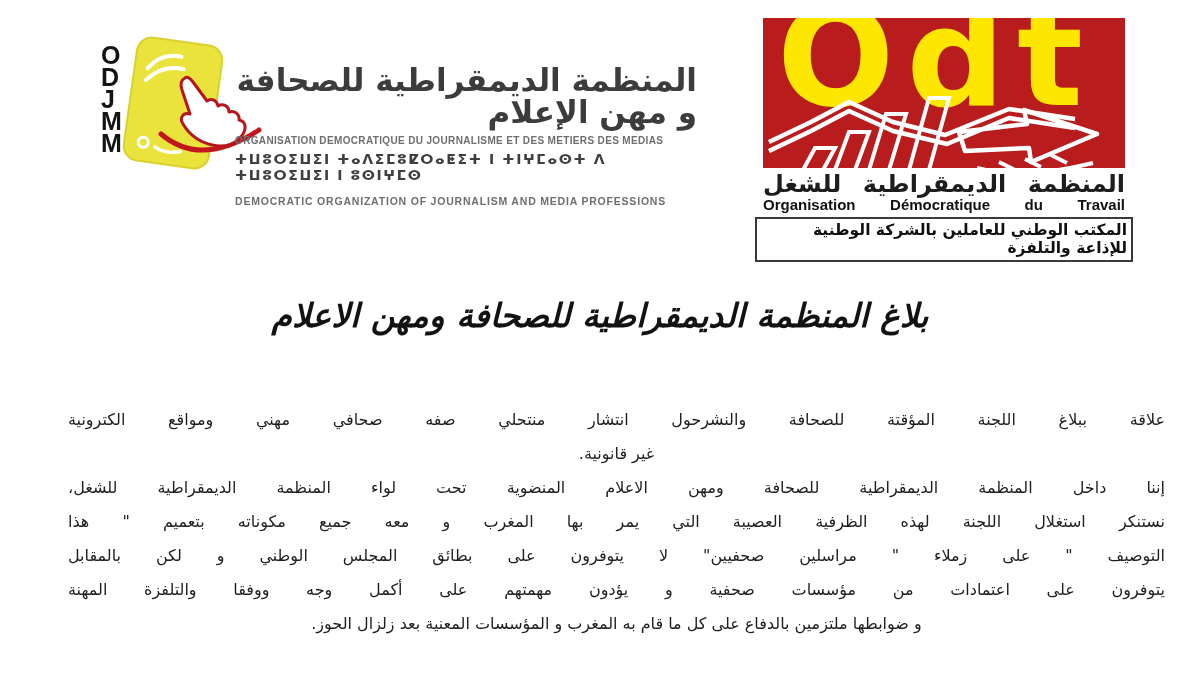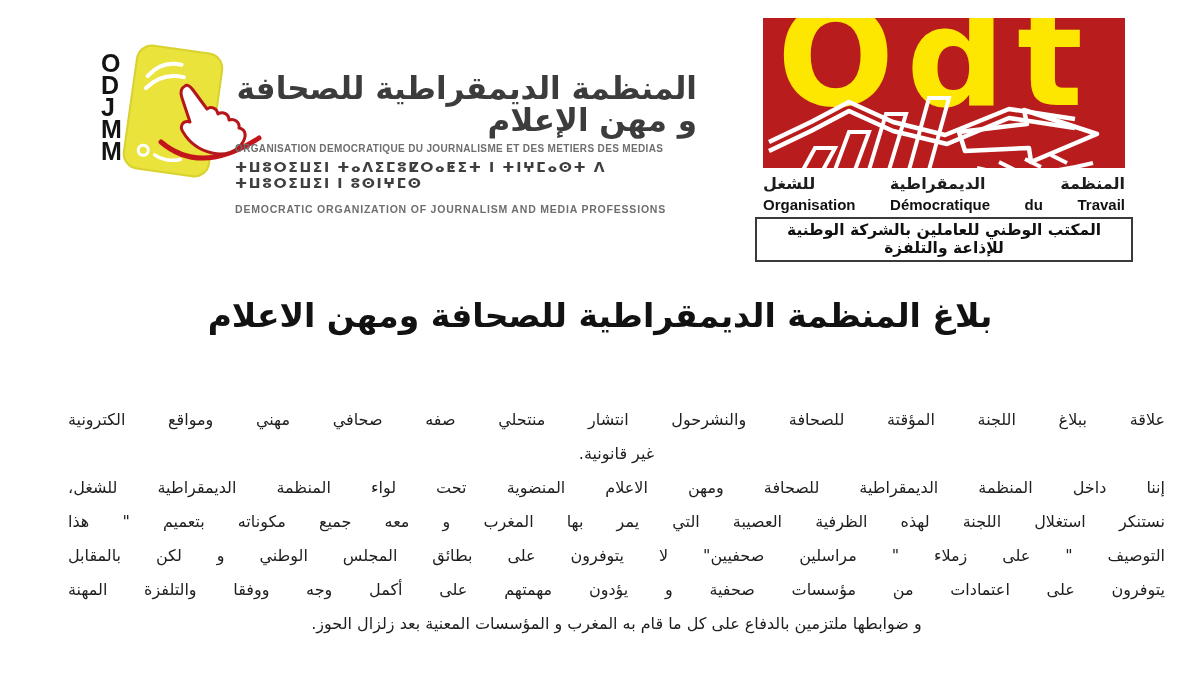--- a/index.html
+++ b/index.html
@@ -1,21 +1,21 @@
 <!DOCTYPE html>
 <html lang="ar"><head>
 <meta charset="utf-8">
 <style>
   * { margin:0; padding:0; box-sizing:border-box; }
   html,body { width:1200px; height:676px; background:#ffffff; overflow:hidden;
               font-family:"DejaVu Sans", sans-serif; }
   .abs { position:absolute; }
 
   
-  #left-logo { left:95px; top:44px; width:605px; height:165px; }
+  #left-logo { left:95px; top:36px; width:605px; height:165px; }
   .odjmm-vertical { position:absolute; left:6px; top:8px; width:30px;
     font-weight:bold; font-size:25px; line-height:22px; color:#141414;
     word-break:break-all; letter-spacing:0; font-family:"Liberation Sans",sans-serif; }
   .card { position:absolute; left:34px; top:4px; width:88px; height:126px;
     background:#eae33c; border:2px solid #d9d12e; border-radius:16px;
     transform:rotate(8deg); }
   .hand-wrap { position:absolute; left:62px; top:38px; width:118px; height:104px; }
   .logo-text { position:absolute; left:140px; top:28px; width:462px; }
   .logo-ar { direction:rtl; text-align:right; font-size:31px; font-weight:bold;
     color:#3c3c3c; line-height:32px; }
@@ -28,32 +28,32 @@
 
   
   #right-logo { left:755px; top:18px; width:380px; }
   .red-box { position:relative; margin-left:8px; width:362px; height:150px;
     background:#b91c1c; overflow:hidden; }
   .odt-word { position:absolute; left:14px; top:-36px; font-size:138px;
     font-weight:bold; color:#fde600; letter-spacing:12px; line-height:1.1;
     font-family:"DejaVu Sans",sans-serif; }
   .odt-graphic { position:absolute; left:0; bottom:-4px; }
   .odt-ar { margin-left:8px; margin-top:5px; width:362px; direction:rtl;
-    font-size:16px; font-weight:bold; color:#1d1d1d; line-height:22px;
+    font-size:24px; font-weight:bold; color:#1d1d1d; line-height:22px;
     text-align:justify; text-align-last:justify; }
   .odt-fr { margin-left:8px; margin-top:1px; width:362px; font-size:15px;
     font-weight:bold; color:#111111; text-align:justify; text-align-last:justify;
     font-family:"Liberation Sans",sans-serif; }
   .bureau-box { margin-top:4px; width:378px; border:2px solid #3a3a3a;
-    background:#ffffff; padding:2px 4px 3px 4px; direction:rtl; text-align:center;
+    background:#ffffff; padding:2px 4px 3px 4px; direction:rtl; text-align:right;
     font-size:15.5px; font-weight:bold; color:#101010; }
 
   
   #doc-title { left:0; right:0; top:296px; direction:rtl; text-align:center;
-    font-size:33px; font-weight:bold; color:#121212; }
+    font-size:33px; font-weight:bold; color:#121212;font-style:italic; }
   #doc-body { left:68px; right:35px; top:403px; direction:rtl;
     font-size:16px; color:#1e1e1e; line-height:34px; }
   .line { min-height:34px; }
   .line.j { text-align:justify; text-align-last:justify; }
   .line.e { text-align:center; }
 </style>
 </head>
 <body>
 
 <div class="abs" id="left-logo">

